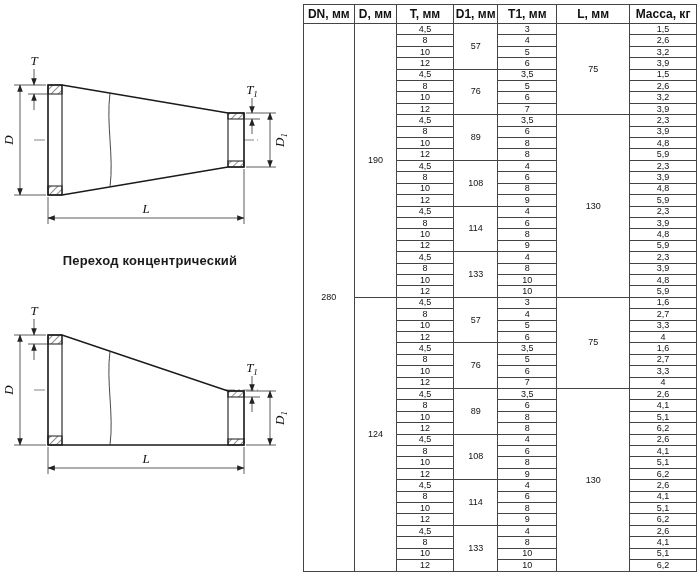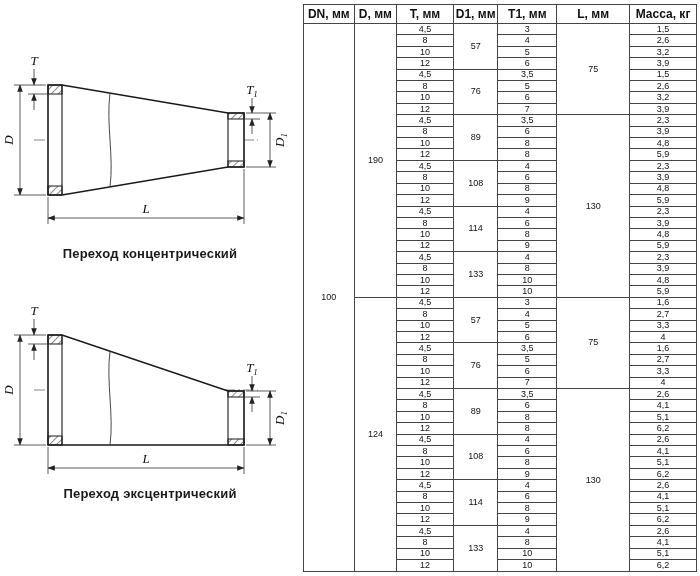--- a/index.html
+++ b/index.html
@@ -8,21 +8,21 @@
     background:#ffffff; font-family:"Liberation Sans", sans-serif; color:#111;
   }
   .left-pane { position:absolute; left:0; top:0; width:300px; height:576px; }
   .dwg-svg { position:absolute; left:0; display:block; }
   #svg-concentric { top:50px; }
   #svg-eccentric  { top:300px; }
   .caption {
     position:absolute; left:0; width:300px; text-align:center;
     font-size:13px; font-weight:600; color:#1a1a1a; letter-spacing:0.2px;
   }
-  #caption-concentric { top:246px; }
+  #caption-concentric { top:253px; }
   #caption-eccentric  { top:486px; }
 
   
   .body-outline { fill:#ffffff; stroke:#1a1a1a; stroke-width:1.6; }
   .thin   { stroke:#1a1a1a; stroke-width:1.1; }
   .seam   { fill:none; stroke:#333333; stroke-width:0.9; }
   .hatch  { stroke:#1a1a1a; stroke-width:1; }
   .ext, .dim { stroke:#333333; stroke-width:0.8; fill:none; }
   .cl     { stroke:#555555; stroke-width:0.7; stroke-dasharray:11 3 2 3; }
   .lbl    { font-family:"Liberation Serif", serif; font-style:italic; font-size:13px; fill:#111111; }
@@ -128,21 +128,20 @@
     <line class="ext" x1="246" y1="131" x2="276" y2="131"></line>
     <line class="ext" x1="246" y1="185" x2="276" y2="185"></line>
     <line class="dim" x1="270" y1="131" x2="270" y2="185" marker-start="url(#arr2)" marker-end="url(#arr2)"></line>
     <text class="lbl" x="284" y="158" transform="rotate(-90 284 158)" text-anchor="middle"><tspan>D</tspan><tspan class="sub" dy="3">1</tspan></text>
 
     <line class="ext" x1="48" y1="187" x2="48" y2="214"></line>
     <line class="ext" x1="244" y1="187" x2="244" y2="214"></line>
     <line class="dim" x1="48" y1="208" x2="244" y2="208" marker-start="url(#arr2)" marker-end="url(#arr2)"></line>
     <text class="lbl" x="146" y="203" text-anchor="middle">L</text>
   </svg>
-  <div class="caption" id="caption-eccentric">Переход эксцентрический</div>
 </div>
 
 <div class="right-pane">
   <table class="spec">
     <colgroup>
       <col style="width:50px">
         <col style="width:42px">
         <col style="width:56px">
       <col style="width:44px">
         <col style="width:58px">
@@ -155,21 +154,21 @@
         <th>D, мм</th>
         <th>T, мм</th>
         <th>D1, мм</th>
         <th>T1, мм</th>
         <th>L, мм</th>
         <th>Масса, кг</th>
       </tr>
     </thead>
     <tbody>
         <tr>
-          <td rowspan="48">100</td>
+          <td rowspan="48">280</td>
           <td rowspan="24">190</td>
           <td>4,5</td>
           <td rowspan="4">57</td>
           <td>3</td>
           <td rowspan="8">75</td>
           <td>1,5</td>
         </tr>
         <tr>
           <td>8</td>
           <td>4</td>

